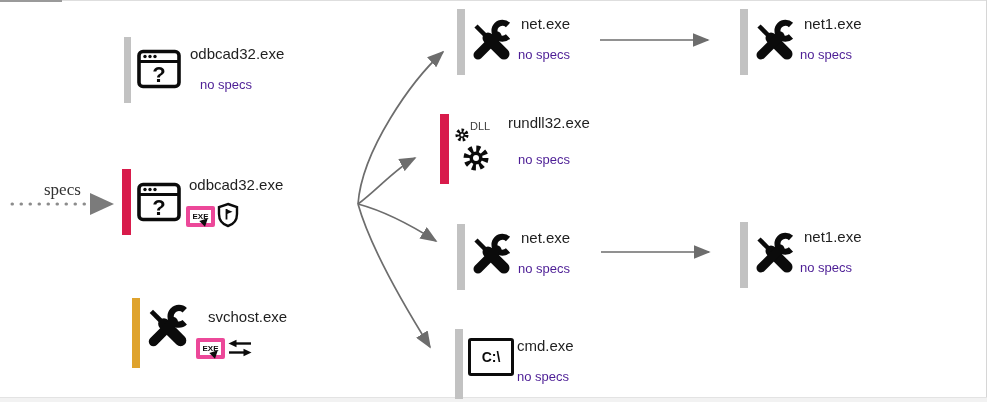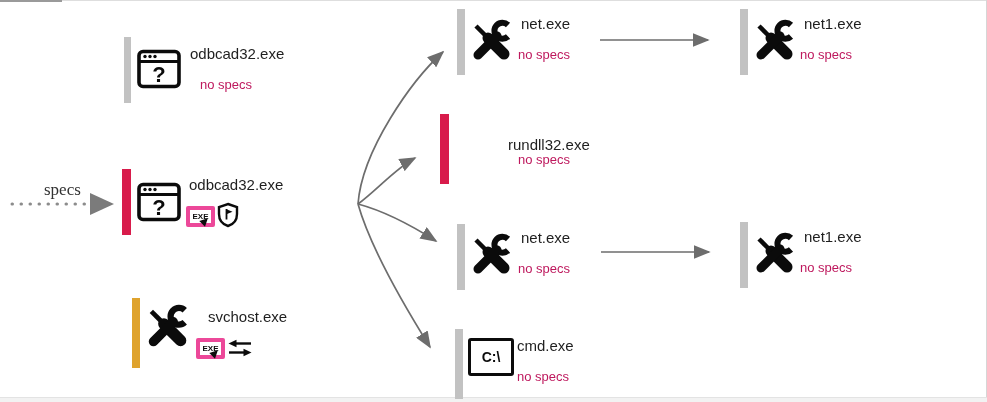--- a/index.html
+++ b/index.html
@@ -9,21 +9,21 @@
   }
   .edge-top{position:absolute;left:0;top:0;width:987px;height:1px;background:#dedede;}
   .edge-top-dark{position:absolute;left:0;top:0;width:62px;height:2px;background:#9a9a9a;}
   .edge-right{position:absolute;right:0;top:0;width:1px;height:402px;background:#d6d6d6;}
   .edge-bottom{position:absolute;left:0;bottom:0;width:987px;height:4px;background:#f2f2f2;border-top:1px solid #e3e3e3;}
 
   .node{position:absolute;}
   .bar{position:absolute;left:0;top:0;display:block;}
   .icon{position:absolute;display:block;}
   .pname{position:absolute;font-size:15px;color:#1f1f1f;white-space:nowrap;}
-  .specs{position:absolute;font-size:13px;color:#be185d;white-space:nowrap;}
+  .specs{position:absolute;font-size:13px;color:#4c1d95;white-space:nowrap;}
 
   .start-label{position:absolute;left:44px;top:180px;font-family:"Liberation Serif","DejaVu Serif",serif;font-size:17px;color:#333;}
 
   
   .exe-badge{position:absolute;width:21px;height:13px;border:4px solid #ec4899;border-radius:2px;
     background:#fff;color:#0d0d0d;font-size:8px;font-weight:bold;letter-spacing:0px;
     text-align:center;line-height:13px;}
   .exe-cursor{position:absolute;right:-5px;bottom:-5px;width:0;height:0;
     border-left:4px solid transparent;border-right:4px solid transparent;
     border-top:8px solid #0d0d0d;transform:rotate(-135deg);}
@@ -138,21 +138,32 @@
         <path d="M40,7 A8,8 0 1 0 40,18.5" fill="none" stroke="#0b0b0b" stroke-width="6"></path>
         <line x1="29" y1="18" x2="10" y2="37" stroke="#0b0b0b" stroke-width="9" stroke-linecap="round"></line>
       </svg>
     </span>
     <span class="pname" style="left:64px;top:6px">net.exe</span>
     <span class="specs" style="left:61px;top:38px">no specs</span>
   </div>
 
   <div class="node" style="left:440px;top:114px;width:180px;height:72px">
     <span class="bar" style="width:9px;height:70px;background:#d81b4b"></span>
-    <span class="pname" style="left:68px;top:22px">rundll32.exe</span>
+    <span class="icon" style="left:12px;top:8px">
+      <svg width="48" height="54" viewBox="0 0 48 54">
+        <circle cx="10" cy="13" r="4.5" fill="none" stroke="#0b0b0b" stroke-width="4" stroke-dasharray="2.2 1.84"></circle>
+        <circle cx="10" cy="13" r="3" fill="#0b0b0b"></circle>
+        <circle cx="10" cy="13" r="1.5" fill="#ffffff"></circle>
+        <circle cx="24" cy="36" r="9" fill="none" stroke="#0b0b0b" stroke-width="7" stroke-dasharray="3.6 3.47"></circle>
+        <circle cx="24" cy="36" r="6.5" fill="#0b0b0b"></circle>
+        <circle cx="24" cy="36" r="3" fill="#ffffff"></circle>
+      </svg>
+      <span class="dll-text">DLL</span>
+    </span>
+    <span class="pname" style="left:68px;top:0">rundll32.exe</span>
     <span class="specs" style="left:78px;top:38px">no specs</span>
   </div>
 
   <div class="node" style="left:457px;top:224px;width:160px;height:70px">
     <span class="bar" style="width:8px;height:66px;background:#c2c2c2"></span>
     <span class="icon" style="left:11px;top:8px">
       <svg width="46" height="46" viewBox="0 0 46 46">
         <line x1="8" y1="8" x2="18" y2="18" stroke="#0b0b0b" stroke-width="4.5"></line>
         <line x1="20" y1="20" x2="36" y2="36" stroke="#0b0b0b" stroke-width="11" stroke-linecap="round"></line>
         <path d="M40,7 A8,8 0 1 0 40,18.5" fill="none" stroke="#0b0b0b" stroke-width="6"></path>

